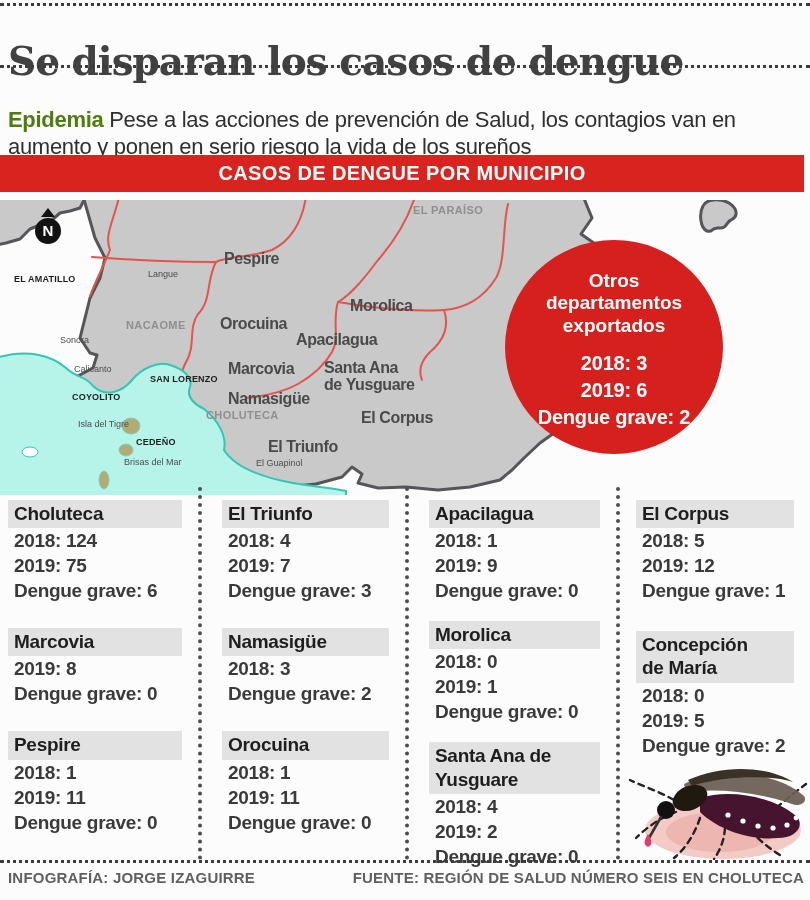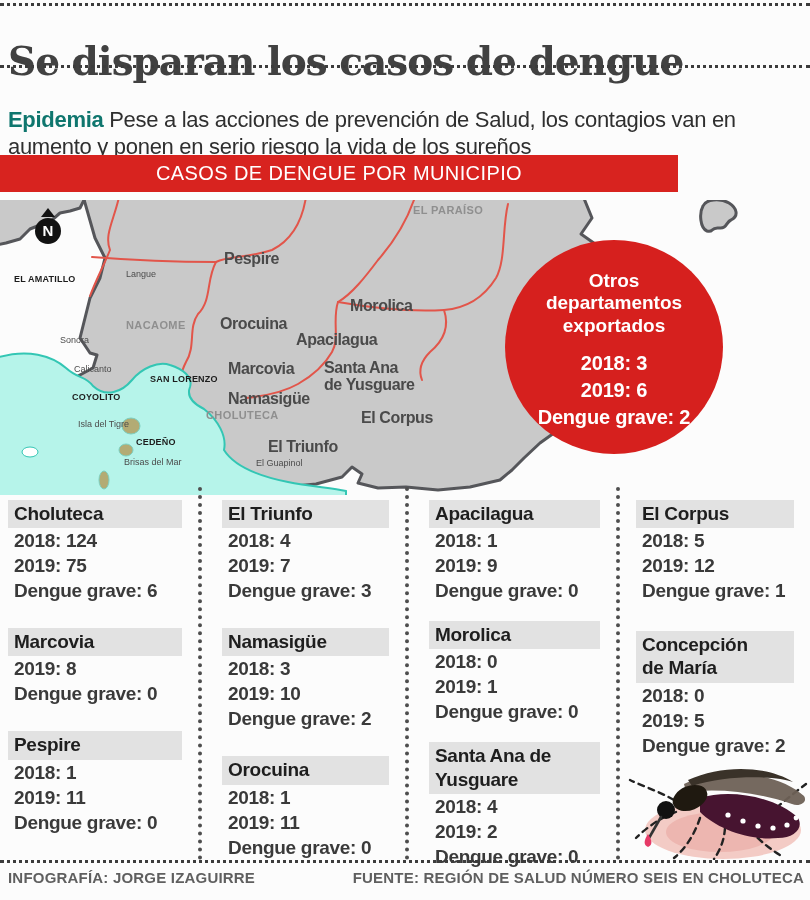--- a/index.html
+++ b/index.html
@@ -16,26 +16,26 @@
   .title{
     position:absolute;left:8px;top:12px;
     font-family:"DejaVu Serif",serif;font-size:39px;font-weight:600;
     color:#414141;letter-spacing:-1px;white-space:nowrap;text-align:right;
   }
   .para{
     position:absolute;left:8px;top:84px;width:770px;
     font-size:22px;line-height:27px;color:#2f2f2f;font-weight:500;
     letter-spacing:-0.3px;
   }
-  .kicker{font-weight:800;color:#0f766e;}
+  .kicker{font-weight:800;color:#4d7c0f;}
 
   .banner{
-    position:absolute;top:155px;left:0;width:678px;height:37px;
+    position:absolute;top:155px;left:0;width:804px;height:37px;
     background:#d8231f;color:#ffffff;display:flex;align-items:center;justify-content:center;
-    font-size:20px;font-weight:normal;letter-spacing:0.4px;
+    font-size:20px;font-weight:bold;letter-spacing:0.4px;
   }
 
   .map{position:absolute;top:192px;left:0;width:752px;height:295px;margin-top:8px;}
   .map svg{position:absolute;left:0;top:0;}
 
   .map-label{position:absolute;white-space:pre-line;line-height:1.08;}
   .ml-big{font-size:16px;font-weight:bold;color:#4a4a4a;letter-spacing:-0.4px;}
   .ml-region{font-size:11px;font-weight:bold;color:#8f8f8f;letter-spacing:0.4px;}
   .ml-town{font-size:9px;font-weight:bold;color:#1c1c1c;letter-spacing:0.2px;}
   .ml-tiny{font-size:9px;font-weight:500;color:#4c4c4c;}
@@ -124,21 +124,21 @@
       <ellipse cx="131" cy="226" rx="9" ry="8" fill="#b3ab74"></ellipse>
       <ellipse cx="126" cy="250" rx="7" ry="6" fill="#b3ab74"></ellipse>
       <ellipse cx="104" cy="280" rx="5" ry="9" fill="#b3ab74"></ellipse>
       <ellipse cx="30" cy="252" rx="8" ry="5" fill="#ffffff" stroke="#33c6b4"></ellipse>
     </g>
   </svg>
 
   <div id="map-labels">
       <div class="map-label ml-region" style="left: 413px; top: 5px;">EL PARAÍSO</div>
       <div class="map-label ml-big" style="left: 224px; top: 50px;">Pespire</div>
-      <div class="map-label ml-tiny" style="left: 126px; top: 70px;">Langue</div>
+      <div class="map-label ml-tiny" style="left: 148px; top: 70px;">Langue</div>
       <div class="map-label ml-town" style="left: 14px; top: 75px;">EL AMATILLO</div>
       <div class="map-label ml-big" style="left: 350px; top: 97px;">Morolica</div>
       <div class="map-label ml-big" style="left: 220px; top: 115px;">Orocuina</div>
       <div class="map-label ml-region" style="left: 126px; top: 120px;">NACAOME</div>
       <div class="map-label ml-big" style="left: 296px; top: 131px;">Apacilagua</div>
       <div class="map-label ml-tiny" style="left: 60px; top: 136px;">Sonora</div>
       <div class="map-label ml-big" style="left: 228px; top: 160px;">Marcovia</div>
       <div class="map-label ml-big" style="left: 324px; top: 159px;">Santa Ana
 de Yusguare</div>
       <div class="map-label ml-tiny" style="left: 74px; top: 165px;">Calicanto</div>
@@ -192,21 +192,20 @@
     <div class="gcol gcol2">
       <div class="stat-cell">
         <div class="stat-name">El Triunfo</div>
         <div class="stat-line">2018: 4</div>
         <div class="stat-line">2019: 7</div>
         <div class="stat-line">Dengue grave: 3</div>
       </div>
       <div class="stat-cell">
         <div class="stat-name">Namasigüe</div>
         <div class="stat-line">2018: 3</div>
-        <div class="stat-line">2019: 10</div>
         <div class="stat-line">Dengue grave: 2</div>
       </div>
       <div class="stat-cell">
         <div class="stat-name">Orocuina</div>
         <div class="stat-line">2018: 1</div>
         <div class="stat-line">2019: 11</div>
         <div class="stat-line">Dengue grave: 0</div>
       </div>
     </div>
     <div class="gcol gcol3">

